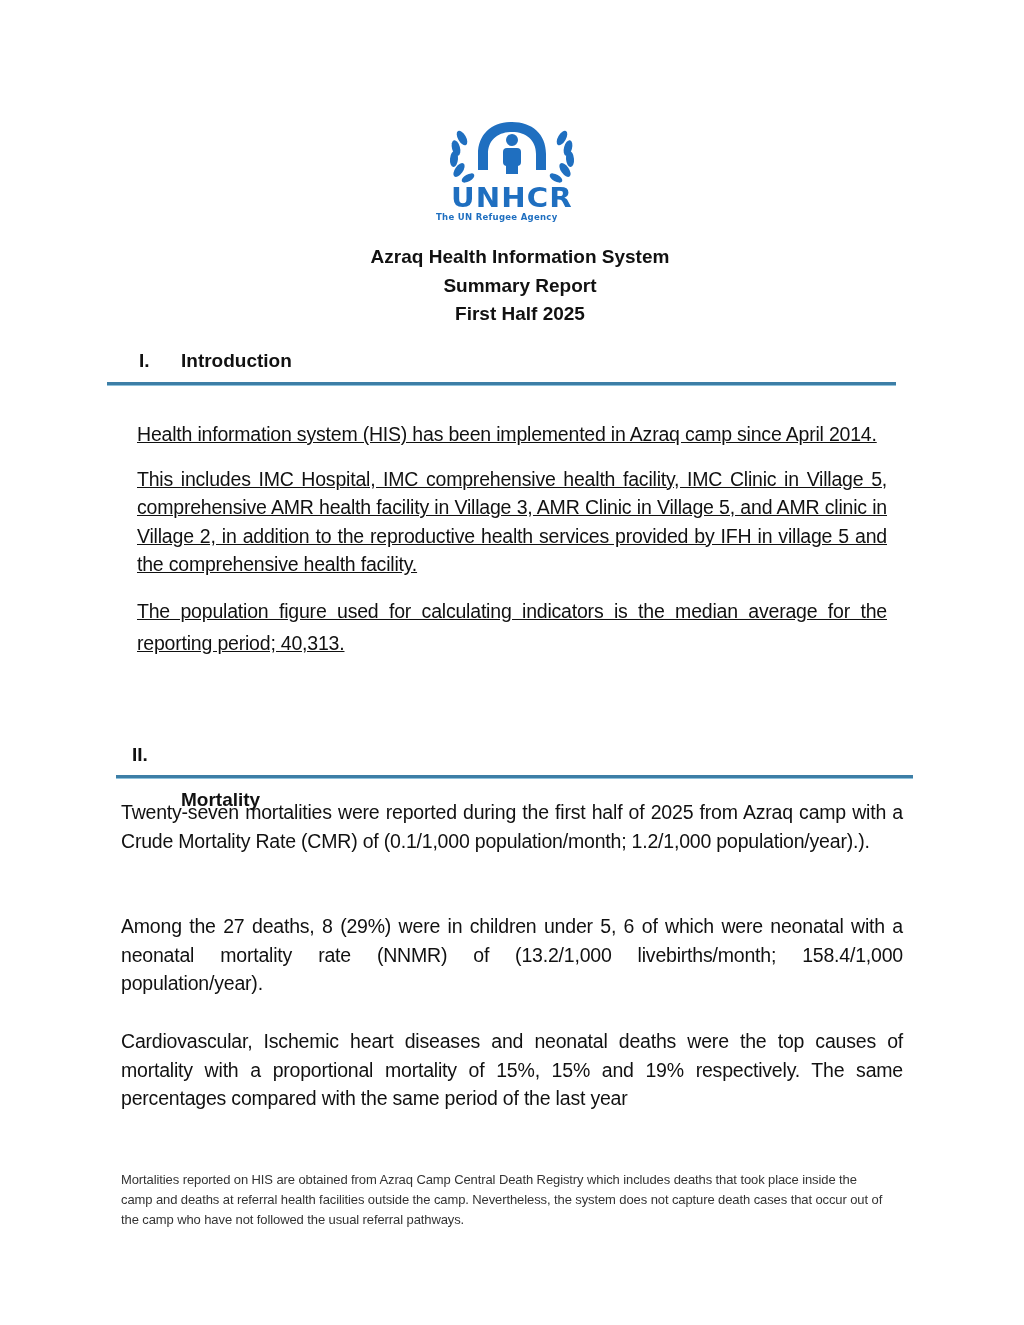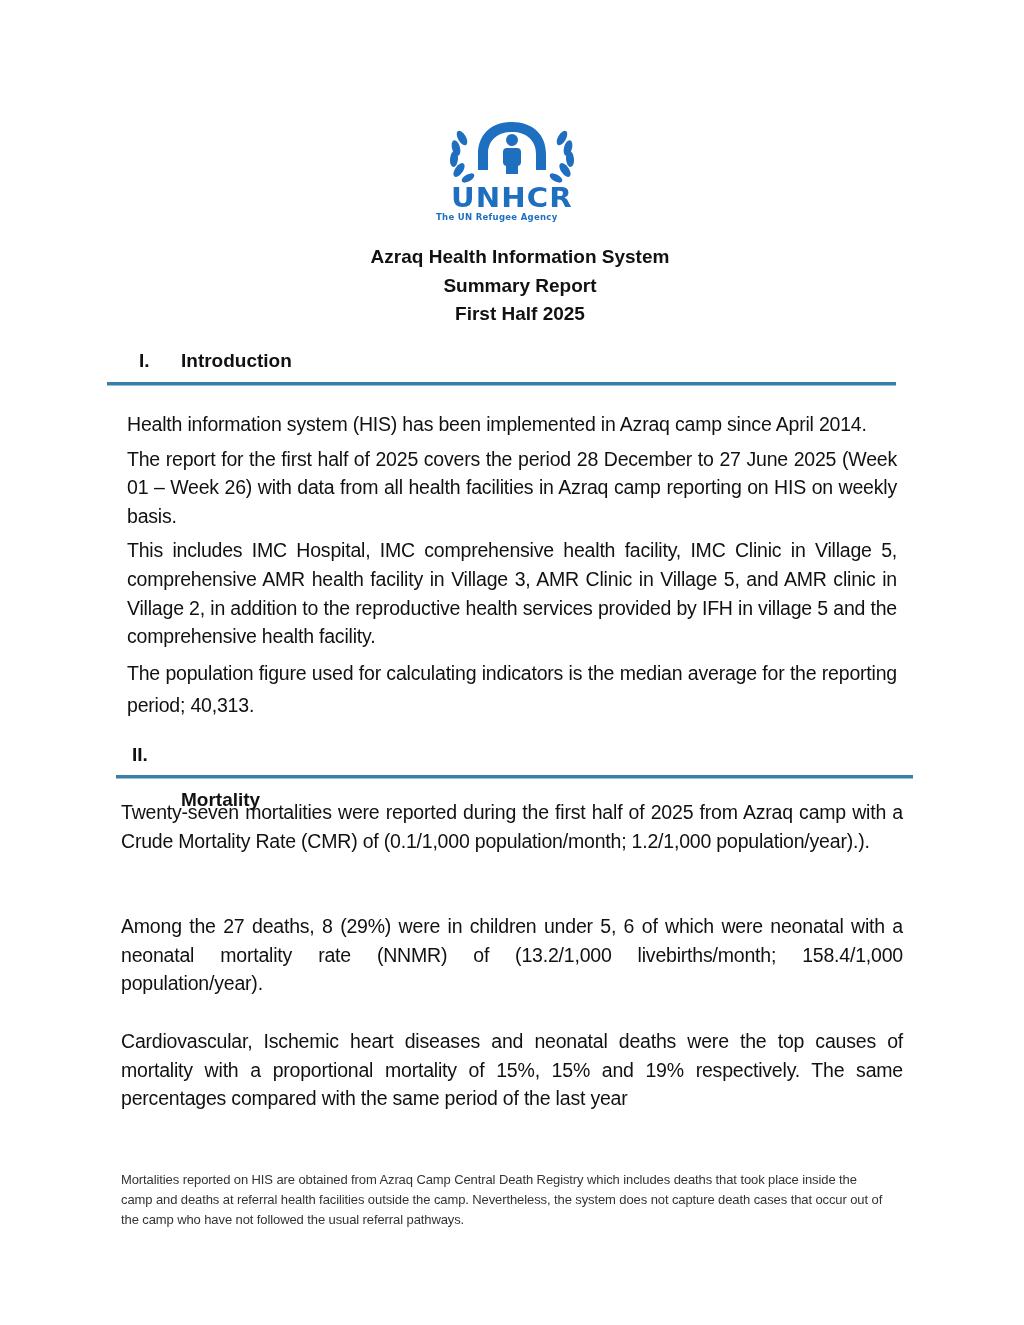--- a/index.html
+++ b/index.html
@@ -33,21 +33,21 @@
     .section-label { position: absolute; left: 42px; top: 0; white-space: nowrap; }
     .divider {
       position: absolute; height: 3px; background: #3d7ea6;
       border-bottom: 1px solid #8fc2dc;
     }
     .para {
       position: absolute; left: 121px; width: 782px;
       font-size: 19.5px; line-height: 28.6px; color: #111;
       text-align: justify; letter-spacing: -0.2px;
     }
-    .para p { margin: 6px; }
+    .para p { margin: 16px; text-decoration: underline; }
     .footnote {
       position: absolute; left: 121px; top: 1170px; width: 770px;
       font-size: 13px; line-height: 20px; color: #333;
       letter-spacing: -0.1px;
     }
   </style>
 </head>
 <body>
 
 <div class="logo">
@@ -85,21 +85,20 @@
 </div>
 
 <div class="section-head" style="left:139px; top:349px;">
   <span class="section-num">I.</span>
   <span class="section-label">Introduction</span>
 </div>
 <div class="divider" style="left:107px; top:382px; width:789px;"></div>
 
 <div class="para" style="top:404px;">
   <p>Health information system (HIS) has been implemented in Azraq camp since April 2014.</p>
-  <p>The report for the first half of 2025 covers the period 28 December to 27 June 2025 (Week 01 – Week 26) with data from all health facilities in Azraq camp reporting on HIS on weekly basis.</p>
   <p>This includes IMC Hospital, IMC comprehensive health facility, IMC Clinic in Village 5, comprehensive AMR health facility in Village 3, AMR Clinic in Village 5, and AMR clinic in Village 2, in addition to the reproductive health services provided by IFH in village 5 and the comprehensive health facility.</p>
   <p style="line-height:32px;">The population figure used for calculating indicators is the median average for the reporting period; 40,313.</p>
 </div>
 
 <div class="section-head" style="left:132px; top:743px;">
   <span class="section-num">II.</span>
   <span class="section-label" style="left:49px;margin-top:45px;">Mortality</span>
 </div>
 <div class="divider" style="left:116px; top:775px; width:797px;"></div>
 

